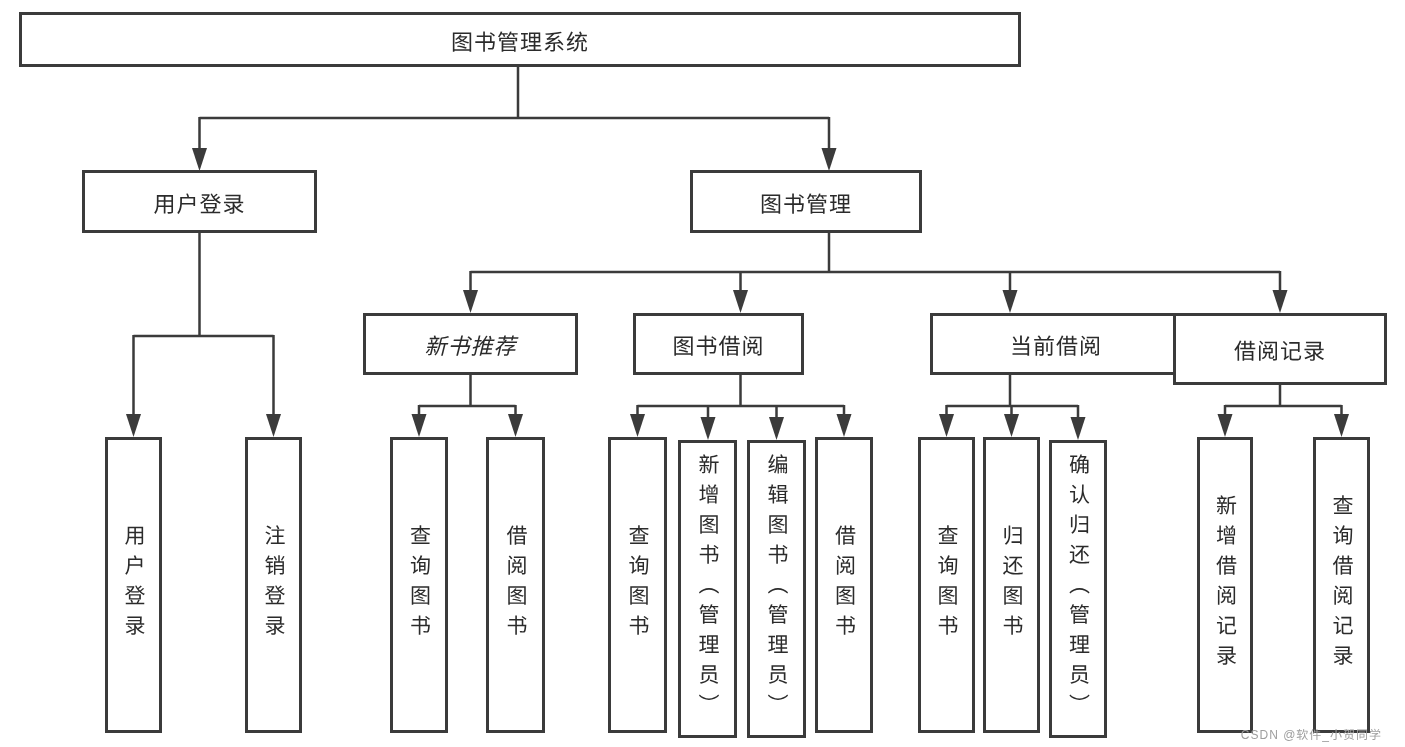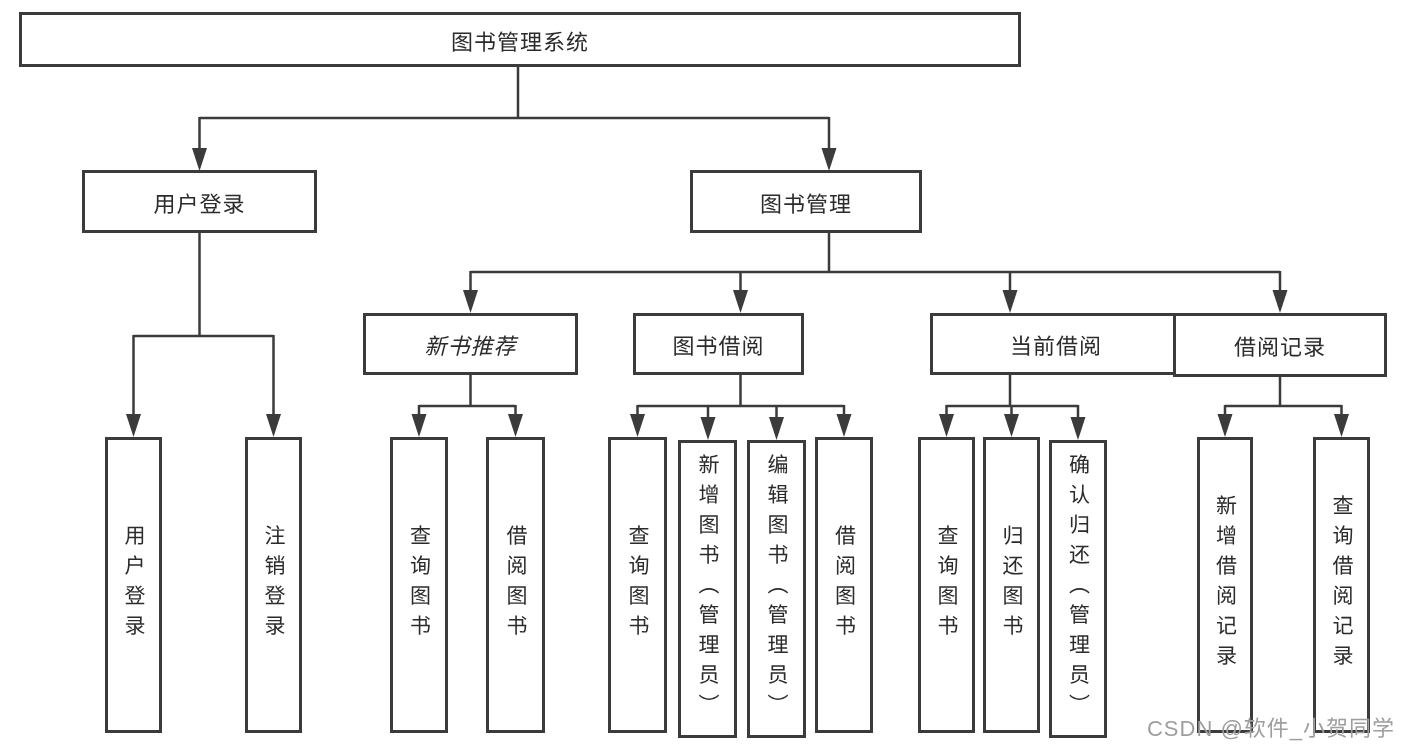--- a/index.html
+++ b/index.html
@@ -18,21 +18,21 @@
   .vbox{
     position:absolute;box-sizing:border-box;border:3px solid var(--line,#3b3b3b);
     background:#ffffff;display:flex;align-items:center;justify-content:center;
   }
   .vtext{
     writing-mode:vertical-rl;text-orientation:mixed;
     font-size:21px;letter-spacing:9px;line-height:1;
     color:var(--text,#2b2b2b);
   }
   .watermark{
-    position:absolute;right:10px;bottom:5px;font-size:22px;
+    position:absolute;right:23px;bottom:5px;font-size:12px;
     color:var(--watermark,#9e9e9e);letter-spacing:1px;white-space:nowrap;z-index:5;
   }
 </style>
 </head>
 <body>
 
 <div class="canvas">
 
   <svg class="wires" viewBox="0 0 1405 747">
 
@@ -97,21 +97,21 @@
 
   <div class="hbox" style="left:363px;top:313px;width:215px;height:62px;font-style:italic;">
     <span>新书推荐</span>
   </div>
   <div class="hbox" style="left:633px;top:313px;width:171px;height:62px;">
     <span>图书借阅</span>
   </div>
   <div class="hbox" style="left:903px;top:313px;width:252px;height:62px;margin-left:27px;">
     <span>当前借阅</span>
   </div>
-  <div class="hbox" style="left:1173px;top:313px;width:214px;height:64px;">
+  <div class="hbox" style="left:1173px;top:313px;width:214px;height:72px;">
     <span>借阅记录</span>
   </div>
 
   <div class="vbox" style="left:105px;top:437px;width:57px;height:296px;">
     <span class="vtext">用户登录</span>
   </div>
   <div class="vbox" style="left:245px;top:437px;width:57px;height:296px;">
     <span class="vtext">注销登录</span>
   </div>
 

